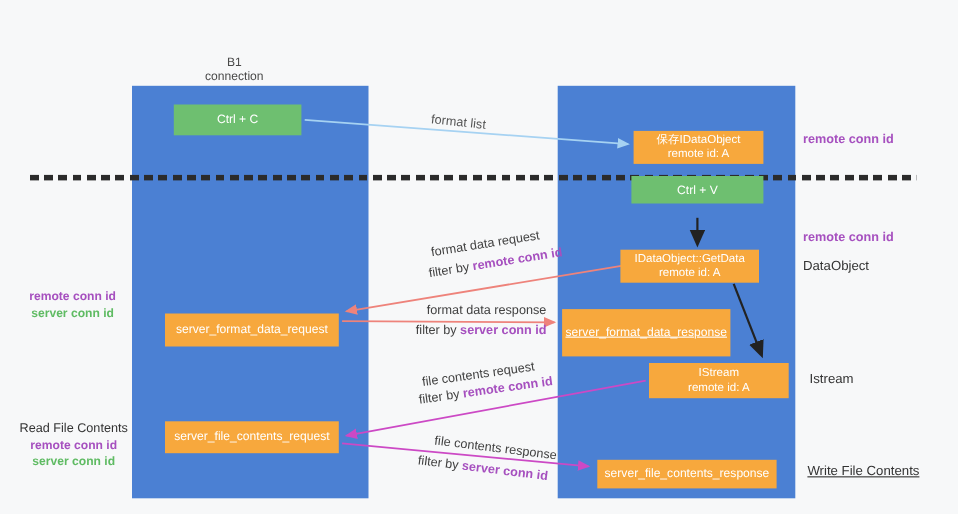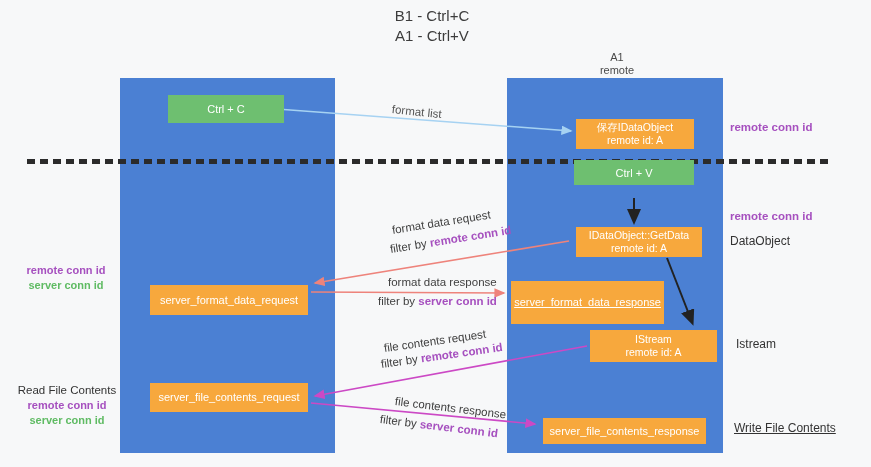--- a/index.html
+++ b/index.html
@@ -20,24 +20,24 @@
 
   #divider{position:absolute;left:27px;top:159px;width:806px;height:5px;z-index:2;
            background:repeating-linear-gradient(to right,#2b2b2b 0px,#2b2b2b 8px,rgba(0,0,0,0) 8px,rgba(0,0,0,0) 13px);}
 
   svg#arrows{position:absolute;left:0;top:0;z-index:3;pointer-events:none;}
 
   .box{position:absolute;z-index:4;display:flex;flex-direction:column;align-items:center;
        justify-content:center;color:#ffffff;text-align:center;}
   .box-green{background:#6ebf70;font-size:11px;}
   .box-orange{background:#f7a83d;font-size:11px;line-height:13px;}
-  #box-ctrl-c{left:158px;top:95px;width:116px;height:28px;margin-left:10px;}
+  #box-ctrl-c{left:158px;top:95px;width:116px;height:28px;}
   #box-save{left:576px;top:119px;width:118px;height:30px;font-size:10.5px;}
   #box-ctrl-v{left:574px;top:160px;width:120px;height:25px;}
-  #box-getdata{left:576px;top:227px;width:126px;height:30px;font-size:10.5px;}
+  #box-getdata{left:564px;top:227px;width:126px;height:30px;font-size:10.5px;}
   #box-sfdreq{left:150px;top:268px;width:158px;height:30px;margin-top:17px;}
   #box-sfdres{left:511px;top:281px;width:153px;height:43px;text-decoration:underline;}
   #box-istream{left:590px;top:330px;width:127px;height:32px;font-size:10.5px;}
   #box-sfcreq{left:150px;top:383px;width:158px;height:29px;}
   #box-sfcres{left:543px;top:418px;width:163px;height:26px;}
 
   .flow-label{position:absolute;z-index:5;white-space:nowrap;font-size:11.5px;color:#414141;
               transform-origin:left center;}
   #lbl-format-list{left:392px;top:103px;transform:rotate(6deg);color:#555;}
   #lbl-fdreq{left:392px;top:224px;transform:rotate(-9deg);}
@@ -64,28 +64,24 @@
   #note-r2{top:210px;}
   #note-r3{top:234px;}
   #note-r4{top:337px;left:736px;}
   #note-r5{top:421px;left:734px;text-decoration:underline;}
 </style>
 </head>
 <body>
 
 <div id="canvas">
 
-  <div id="title">
-    <div>B1 - Ctrl+C</div>
-    <div>A1 - Ctrl+V</div>
-  </div>
 
-  <div class="lane-header" id="header-right">
-    <div>A1</div>
-    <div>remote</div>
+  <div class="lane-header" id="header-left">
+    <div>B1</div>
+    <div>connection</div>
   </div>
 
   <div class="lane" id="lane-left"></div>
   <div class="lane" id="lane-right"></div>
 
   <div id="divider"></div>
 
   <svg id="arrows" width="871" height="467" viewBox="0 0 871 467">
     <defs>
       <marker id="m-blue" markerWidth="8" markerHeight="8" refX="6" refY="3" orient="auto">

